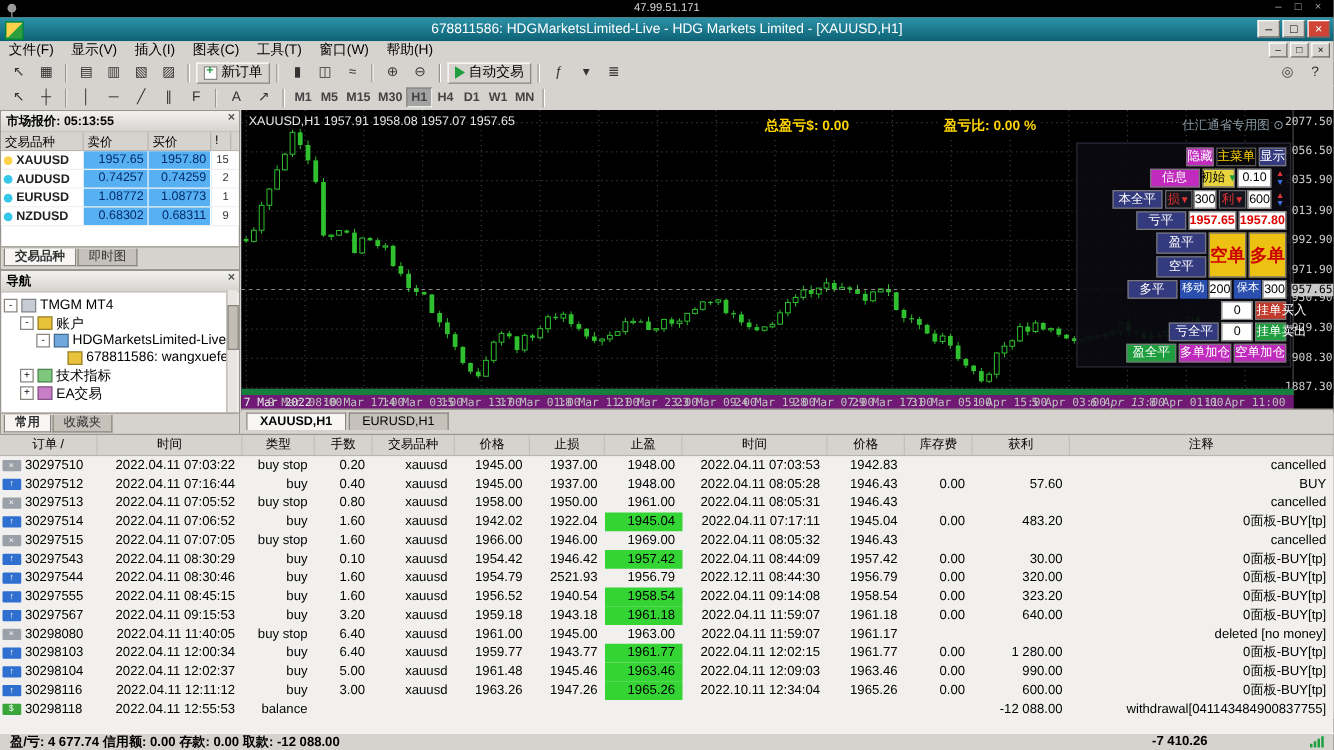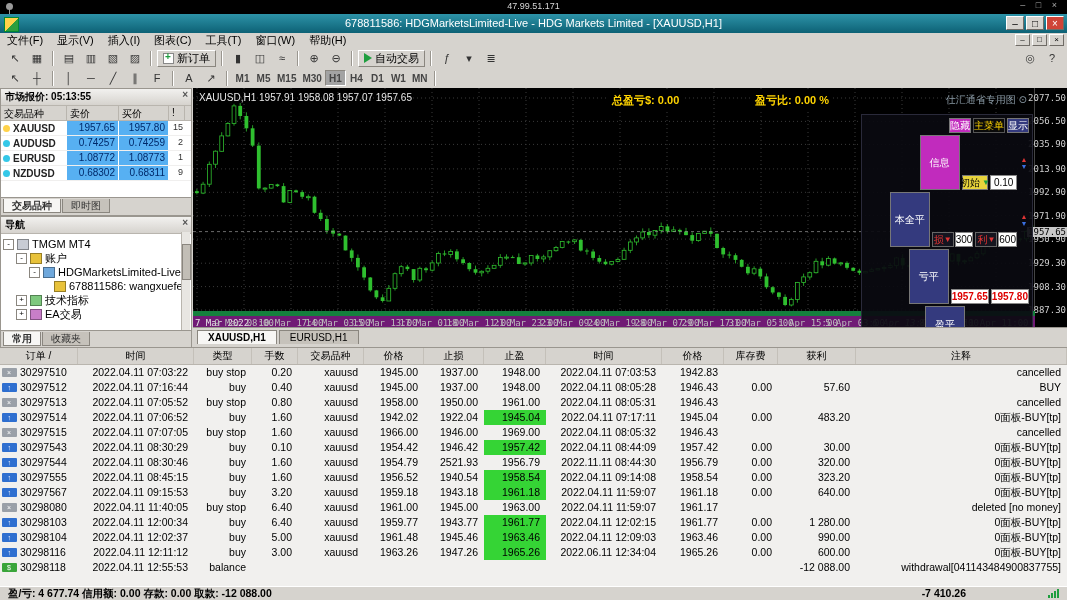--- a/index.html
+++ b/index.html
@@ -73,21 +73,21 @@
   .pl-chip{position:absolute;top:4px;background:#000;color:#ffd400;font-size:11px;font-weight:bold;padding:1px 4px;}
   .watermark{position:absolute;top:5px;right:40px;color:#8a9aa5;font-size:10px;}
   .chart-tabs{position:absolute;left:0;right:0;bottom:0;height:17px;background:#d6d3ce;border-top:1px solid #9a968f;display:flex;padding:2px 4px 0;}
   .ctab{font-size:10px;height:13px;line-height:13px;padding:0 10px;border:1px solid #8a867f;border-bottom:none;background:#c6c2bb;margin-right:2px;}
   .ctab.active{background:#f7f6f4;font-weight:bold;}
   
   .trade-panel{position:absolute;top:26px;right:34px;width:164px;background:rgba(10,10,16,.92);border:1px solid #2a2a3a;padding:3px;display:flex;flex-direction:column;gap:2px;align-items:flex-end;}
   .tp-r{display:flex;gap:2px;align-items:stretch;}
   .tpb{border:1px solid #777;font-size:10px;line-height:13px;padding:0;color:#fff;white-space:nowrap;}
   .lab{width:40px;flex:0 0 40px;}
-  .c1,.c2{flex:1 1 0;min-width:0;margin-top:40px;}
+  .c1,.c2{flex:1 1 0;min-width:0;}
   .f1{flex:1;} .f2{flex:1.4;}
   .mag{background:#c12bbd;}
   .navy{background:#343a7e;}
   .blk{background:#0a0a0a;color:#ffd400;border-color:#555;}
   .yel{background:#e8d43c;color:#000;display:flex;align-items:center;justify-content:center;gap:2px;}
   .ddg{color:#1e9e3e;font-size:8px;}
   .grn{background:#1e9e3e;}
   .redb{background:#c0392b;}
   .bigyel{background:#edc111;color:#c00;font-size:14px;font-weight:bold;height:36px;}
   .tpf{background:#fff;color:#000;border:1px solid #888;font-size:10px;line-height:13px;text-align:center;}
@@ -840,21 +840,21 @@
         </div>
         <div class="trow" style="grid-template-columns: 78px 116px 58px 46px 66px 60px 60px 62px 116px 62px 54px 78px 211px;">
           <span class="c-order"><span class="oicon buy">↑</span>30297544</span>
           <span>2022.04.11 08:30:46</span>
           <span>buy</span>
           <span>1.60</span>
           <span>xauusd</span>
           <span>1954.79</span>
           <span>2521.93</span>
           <span>1956.79</span>
-          <span>2022.11.11 08:44:30</span>
+          <span>2022.12.11 08:44:30</span>
           <span>1956.79</span>
           <span>0.00</span>
           <span>320.00</span>
           <span>0面板-BUY[tp]</span>
         </div>
         <div class="trow" style="grid-template-columns: 78px 116px 58px 46px 66px 60px 60px 62px 116px 62px 54px 78px 211px;">
           <span class="c-order"><span class="oicon buy">↑</span>30297555</span>
           <span>2022.04.11 08:45:15</span>
           <span>buy</span>
           <span>1.60</span>
@@ -930,21 +930,21 @@
         </div>
         <div class="trow" style="grid-template-columns: 78px 116px 58px 46px 66px 60px 60px 62px 116px 62px 54px 78px 211px;">
           <span class="c-order"><span class="oicon buy">↑</span>30298116</span>
           <span>2022.04.11 12:11:12</span>
           <span>buy</span>
           <span>3.00</span>
           <span>xauusd</span>
           <span>1963.26</span>
           <span>1947.26</span>
           <span class="tp-hit">1965.26</span>
-          <span>2022.06.11 12:34:04</span>
+          <span>2022.10.11 12:34:04</span>
           <span>1965.26</span>
           <span>0.00</span>
           <span>600.00</span>
           <span>0面板-BUY[tp]</span>
         </div>
         <div class="trow" style="grid-template-columns: 78px 116px 58px 46px 66px 60px 60px 62px 116px 62px 54px 78px 211px;">
           <span class="c-order"><span class="oicon balance">$</span>30298118</span>
           <span>2022.04.11 12:55:53</span>
           <span>balance</span>
           <span></span>

